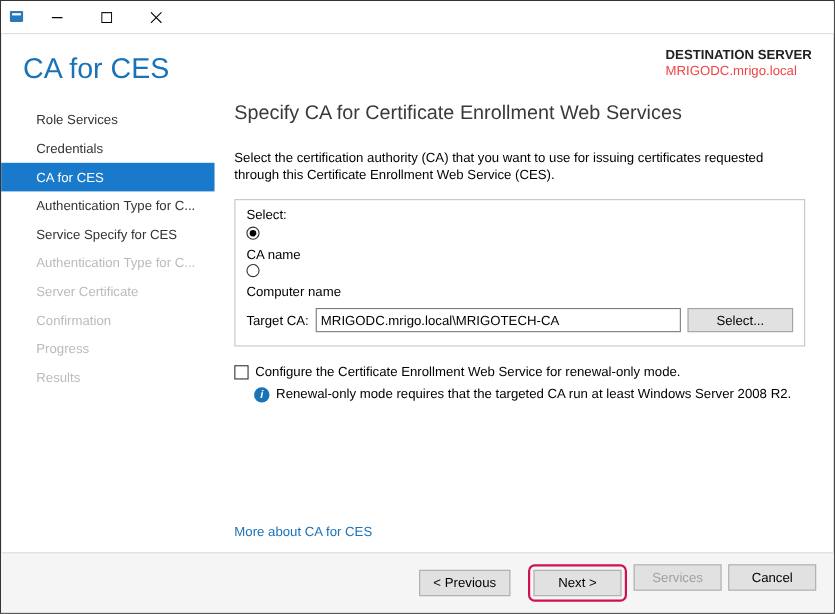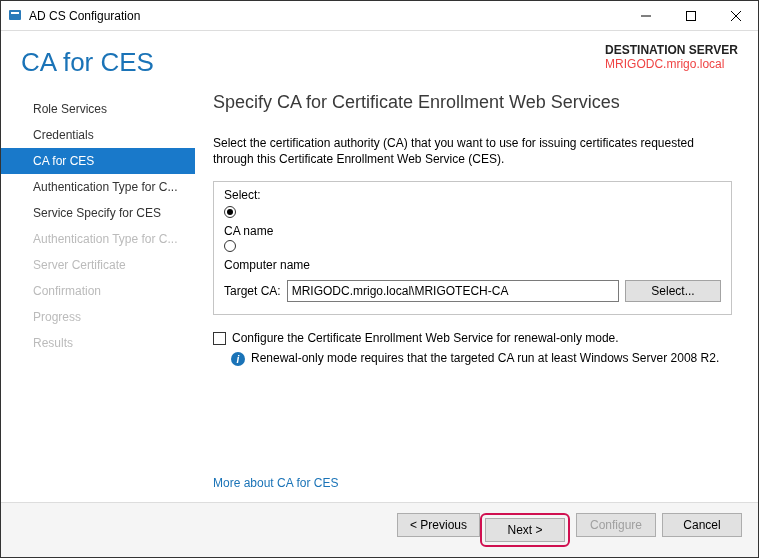--- a/index.html
+++ b/index.html
@@ -165,21 +165,21 @@
   }
   
   .footer {
     border-top: 1px solid #ddd;
     background: #f5f5f5;
     padding: 10px 16px;
     display: flex;
     justify-content: flex-end;
     gap: 6px;
   }
-  .pair { display: flex; gap: 0; }
+  .pair { display: flex; gap: 16px; align-items: center; }
   .wbtn {
     min-width: 80px;
     height: 24px;
     background: #e1e1e1;
     border: 1px solid #adadad;
     font-family: inherit; font-size: 12px;
     cursor: default;
     padding: 0 12px;
   }
   .wbtn.disabled {
@@ -195,21 +195,20 @@
 </head>
 <body>
 
 <div class="titlebar">
   <span class="app-icon">
     <svg width="16" height="16" viewBox="0 0 16 16">
       <rect x="2" y="2" width="12" height="10" fill="#2a7ab9" rx="1"></rect>
       <rect x="4" y="4" width="8" height="2" fill="#fff"></rect>
     </svg>
   </span>
-  <span class="title">AD CS Configuration</span>
   <div class="win-controls">
     <div class="win-btn">
       <svg width="10" height="10" viewBox="0 0 10 10">
           <line x1="0" y1="5" x2="10" y2="5" stroke="#000" stroke-width="1"></line>
         </svg>
     </div>
     <div class="win-btn">
       <svg width="10" height="10" viewBox="0 0 10 10">
           <rect x="0.5" y="0.5" width="9" height="9" fill="none" stroke="#000" stroke-width="1"></rect>
         </svg>
@@ -280,15 +279,15 @@
   </div>
 </div>
 
 <div class="footer">
   <div class="pair">
     <button class="wbtn">&lt; Previous</button>
     <span class="highlight-ring">
       <button class="wbtn">Next &gt;</button>
     </span>
   </div>
-  <button class="wbtn disabled">Configure</button>
+  <button class="wbtn disabled">Services</button>
   <button class="wbtn">Cancel</button>
 </div>
 
 </body></html>

